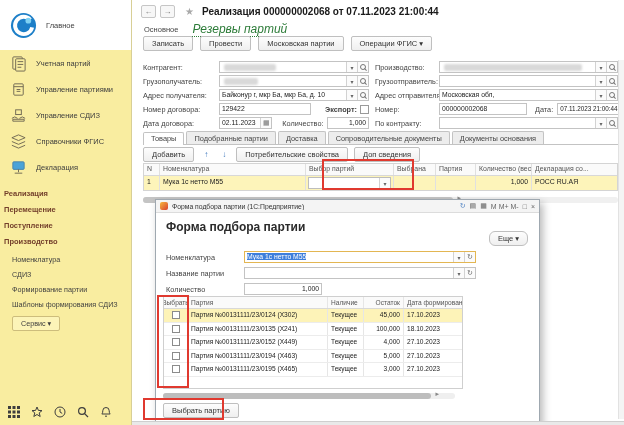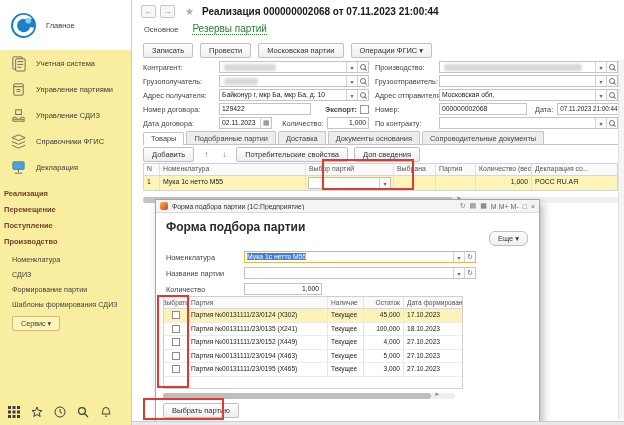--- a/index.html
+++ b/index.html
@@ -27,22 +27,22 @@
 
   
   .main { position:absolute; left:132px; top:0; right:0; bottom:0; background:#fff; }
   .topbar { height:22px; display:flex; align-items:center; padding-left:9px; gap:4px; }
   .nav-btn { width:15px; height:13px; border:1px solid #c6c6c6; border-radius:2px; background:#f7f7f7;
     font-size:8px; color:#777; display:flex; align-items:center; justify-content:center; cursor:pointer; }
   .star { color:#a9a9a9; font-size:10px; margin:0 4px 0 6px; cursor:pointer; }
   .doc-title { font-size:10px; font-weight:bold; color:#1a1a1a; white-space:nowrap; }
   .linksbar { height:14px; display:flex; align-items:center; padding-left:12px; gap:14px;text-align:center; }
   .lnk-main { font-size:7.5px; color:#444; cursor:pointer; }
-  .lnk-green { font-size:10px; color:#2c7b38; border-bottom:1px dotted #2c7b38; cursor:pointer; }
-  .actionsbar { height:22px; display:flex; align-items:flex-end; padding-left:11px; gap:7px; }
+  .lnk-green { font-size:12px; color:#2c7b38; border-bottom:1px dotted #2c7b38; cursor:pointer;font-style:italic; }
+  .actionsbar { height:22px; display:flex; align-items:flex-start; padding-left:11px; gap:7px; }
   .btn { font-size:7.5px; color:#333; background:linear-gradient(#fdfdfd,#efefef);
     border:1px solid #bfbfbf; border-radius:2px; padding:2px 8px; white-space:nowrap; cursor:pointer; }
 
   
   .form-area { padding:2px 6px 0 11px; }
   .frow { display:flex; align-items:center; height:14px; font-size:7.3px; color:#444; }
   .half-l { width:226px; display:flex; align-items:center; flex:0 0 auto; }
   .half-r { flex:1; display:flex; align-items:center; }
   .lbl-l { width:76px; flex:0 0 auto; white-space:nowrap; overflow:hidden; }
   .lbl-r { width:64px; flex:0 0 auto; white-space:nowrap; overflow:hidden; }
@@ -150,21 +150,21 @@
     </div>
 
     <div class="sb-item">
       <svg viewBox="0 0 18 18" fill="none" stroke="#6e6752" stroke-width="1">
         <rect x="3" y="2" width="10" height="13" rx="1"></rect>
           <rect x="6" y="4" width="10" height="13" rx="1" fill="#f9eda0"></rect>
         <line x1="8" y1="7" x2="14" y2="7"></line>
           <line x1="8" y1="10" x2="14" y2="10"></line>
           <line x1="8" y1="13" x2="12" y2="13"></line>
       </svg>
-      <span class="sb-label">Учетная система</span>
+      <span class="sb-label">Учетная партий</span>
     </div>
 
     <div class="sb-item">
       <svg viewBox="0 0 18 18" fill="none" stroke="#6e6752" stroke-width="1">
         <rect x="4" y="3" width="10" height="12" rx="1"></rect>
           <line x1="4" y1="6" x2="14" y2="6"></line>
         <line x1="7" y1="9" x2="11" y2="9"></line>
           <line x1="7" y1="11" x2="11" y2="11"></line>
       </svg>
       <span class="sb-label">Управление партиями</span>
@@ -371,22 +371,22 @@
             <span class="cbtn ic-mag"></span>
           </div>
         </div>
       </div>
     </div>
 
     <div class="tabs">
       <div class="tab active">Товары</div>
       <div class="tab">Подобранные партии</div>
       <div class="tab">Доставка</div>
+      <div class="tab">Сопроводительные документы</div>
       <div class="tab">Документы основания</div>
-      <div class="tab">Сопроводительные документы</div>
     </div>
 
     <div class="tbl-toolbar">
       <button class="btn">Добавить</button>
       <span class="arr-btn">↑</span>
       <span class="arr-btn">↓</span>
       <button class="btn">Потребительские свойства</button>
       <button class="btn">Доп сведения</button>
     </div>
 

